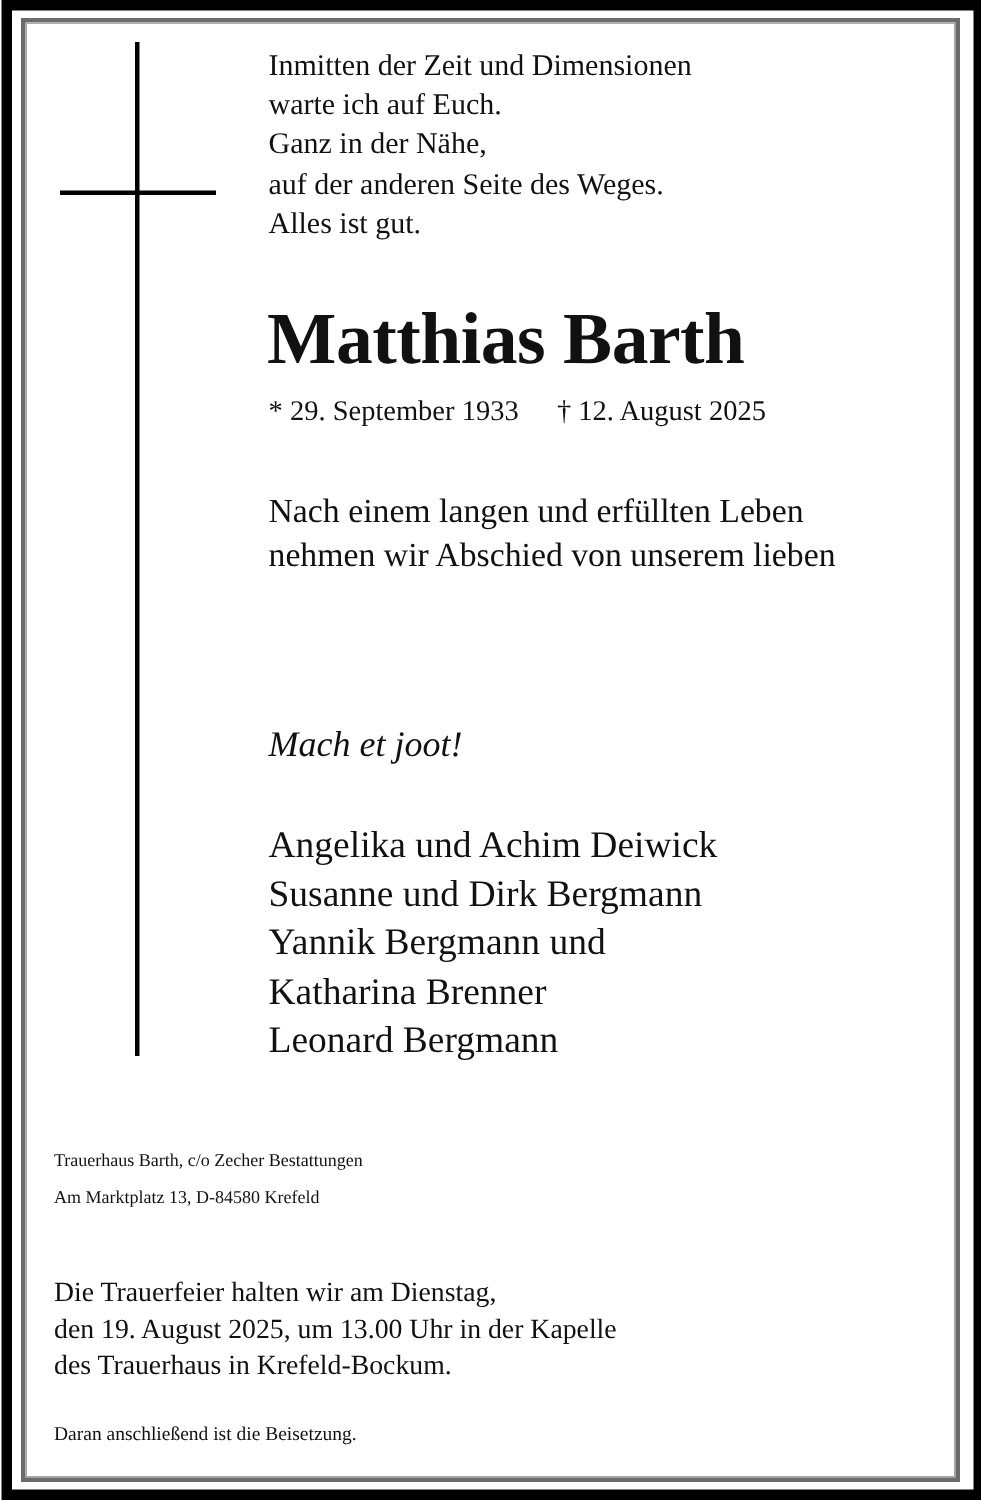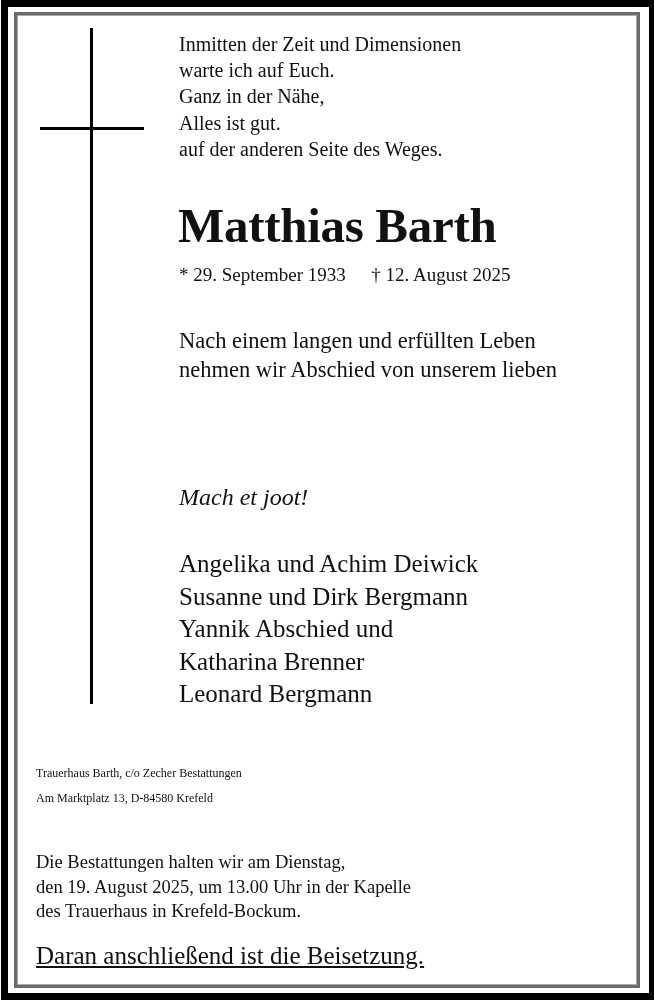--- a/index.html
+++ b/index.html
@@ -116,42 +116,41 @@
       position: absolute;
       left: 36px;
       top: 850px;
       font-size: 18.5px;
       line-height: 24.5px;
     }
     .burial {
       position: absolute;
       left: 36px;
       top: 944px;
-      font-size: 25px;
+      font-size: 13px;
       line-height: 24.5px;
-      text-decoration: underline;
     }
   </style>
 </head>
 <body>
 
 <div class="outer-frame"></div>
 <div class="inner-frame"></div>
 
 <div>
   <div class="cross-vertical"></div>
   <div class="cross-horizontal"></div>
 </div>
 
 <div class="poem">
   <div>Inmitten der Zeit und Dimensionen</div>
   <div>warte ich auf Euch.</div>
   <div>Ganz in der Nähe,</div>
+  <div>auf der anderen Seite des Weges.</div>
   <div>Alles ist gut.</div>
-  <div>auf der anderen Seite des Weges.</div>
 </div>
 
 <h1 class="name">Matthias Barth</h1>
 
 <div class="dates">
   <span>*</span>
   <span>29. September 1933</span>
   <span class="gap"></span>
   <span>†</span>
   <span>12. August 2025</span>
@@ -160,29 +159,29 @@
 <div class="farewell">
   <div>Nach einem langen und erfüllten Leben</div>
   <div>nehmen wir Abschied von unserem lieben</div>
 </div>
 
 <div class="motto">Mach et joot!</div>
 
 <div class="family">
   <div>Angelika und Achim Deiwick</div>
   <div>Susanne und Dirk Bergmann</div>
-  <div>Yannik Abschied und</div>
+  <div>Yannik Bergmann und</div>
   <div>Katharina Brenner</div>
   <div>Leonard Bergmann</div>
 </div>
 
 <div class="address">
   <div>Trauerhaus Barth, c/o Zecher Bestattungen</div>
   <div>Am Marktplatz 13, D-84580 Krefeld</div>
 </div>
 
 <div class="ceremony">
-  <div>Die Bestattungen halten wir am Dienstag,</div>
+  <div>Die Trauerfeier halten wir am Dienstag,</div>
   <div>den 19. August 2025, um 13.00 Uhr in der Kapelle</div>
   <div>des Trauerhaus in Krefeld-Bockum.</div>
 </div>
 
 <div class="burial">Daran anschließend ist die Beisetzung.</div>
 
 </body></html>

